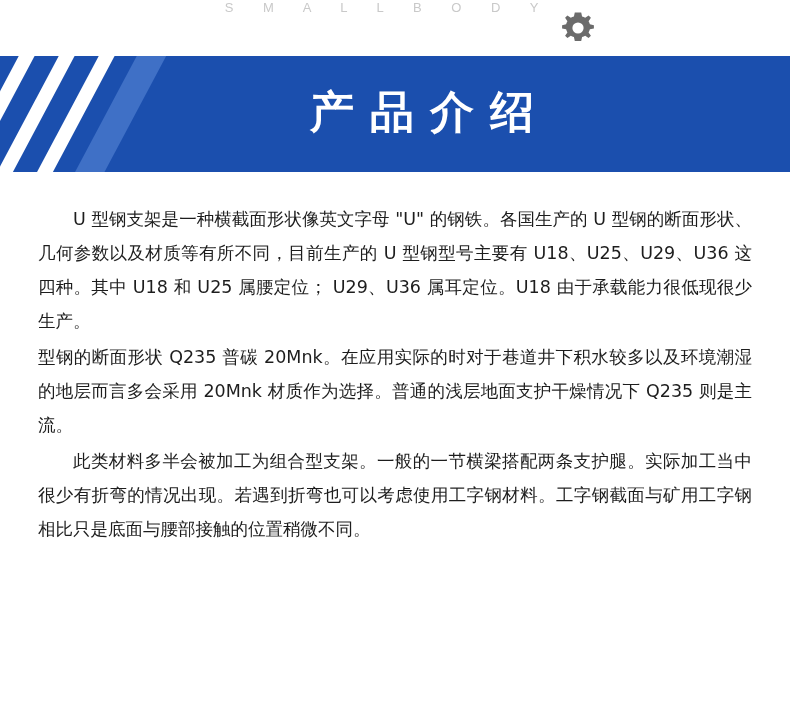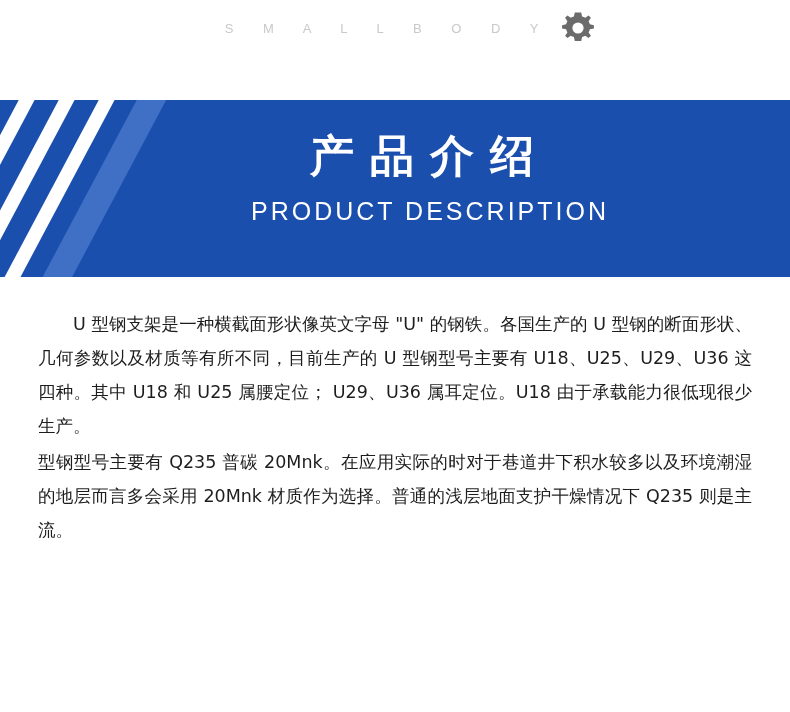--- a/index.html
+++ b/index.html
@@ -14,21 +14,20 @@
     color: #222222;
     overflow: hidden;
   }
 
   
   .top-strip {
     position: relative;
     height: 56px;
     background: #ffffff;
     display: flex;
-    align-items: center;
     justify-content: center;
     margin-left: 40px;
   }
   .top-strip-text {
     font-size: 13px;
     letter-spacing: 13px;
     color: #c9c9c9;
     white-space: nowrap;
     font-family: "Liberation Sans", sans-serif;
   }
@@ -39,24 +38,23 @@
     width: 54px;
     display: flex;
     align-items: center;
     justify-content: center;
   }
   .gear-wrap svg { display: block; }
 
   
   .banner {
     position: relative;
-    height: 177px;
+    height: 116px;
     background: #1b4fae;
     overflow: hidden;
-    margin-top: 44px;
   }
   .banner .stripe {
     position: absolute;
     top: -40px;
     width: 14px;
     height: 260px;
     background: #ffffff;
     transform: rotate(28deg);
     transform-origin: top left;
   }
@@ -121,20 +119,20 @@
   </span>
 </div>
 
 <div class="banner">
   <div class="stripe s1"></div>
   <div class="stripe s2"></div>
   <div class="stripe s3"></div>
   <div class="stripe s4"></div>
   <div class="banner-titles">
     <div class="banner-title-cn">产品介绍</div>
-    <div class="banner-title-en">PRODUCT DESCRIPTION</div>
   </div>
 </div>
 
 <div class="content">
   <p class="para indent">U 型钢支架是一种横截面形状像英文字母 "U" 的钢铁。各国生产的 U 型钢的断面形状、几何参数以及材质等有所不同，目前生产的 U 型钢型号主要有 U18、U25、U29、U36 这四种。其中 U18 和 U25 属腰定位； U29、U36 属耳定位。U18 由于承载能力很低现很少生产。</p>
-  <p class="para">型钢型号主要有 Q235 普碳 20Mnk。在应用实际的时对于巷道井下积水较多以及环境潮湿的地层而言多会采用 20Mnk 材质作为选择。普通的浅层地面支护干燥情况下 Q235 则是主流。</p>
+  <p class="para">型钢的断面形状 Q235 普碳 20Mnk。在应用实际的时对于巷道井下积水较多以及环境潮湿的地层而言多会采用 20Mnk 材质作为选择。普通的浅层地面支护干燥情况下 Q235 则是主流。</p>
+  <p class="para indent">此类材料多半会被加工为组合型支架。一般的一节横梁搭配两条支护腿。实际加工当中很少有折弯的情况出现。若遇到折弯也可以考虑使用工字钢材料。工字钢截面与矿用工字钢相比只是底面与腰部接触的位置稍微不同。</p>
 </div>
 
 </body></html>

